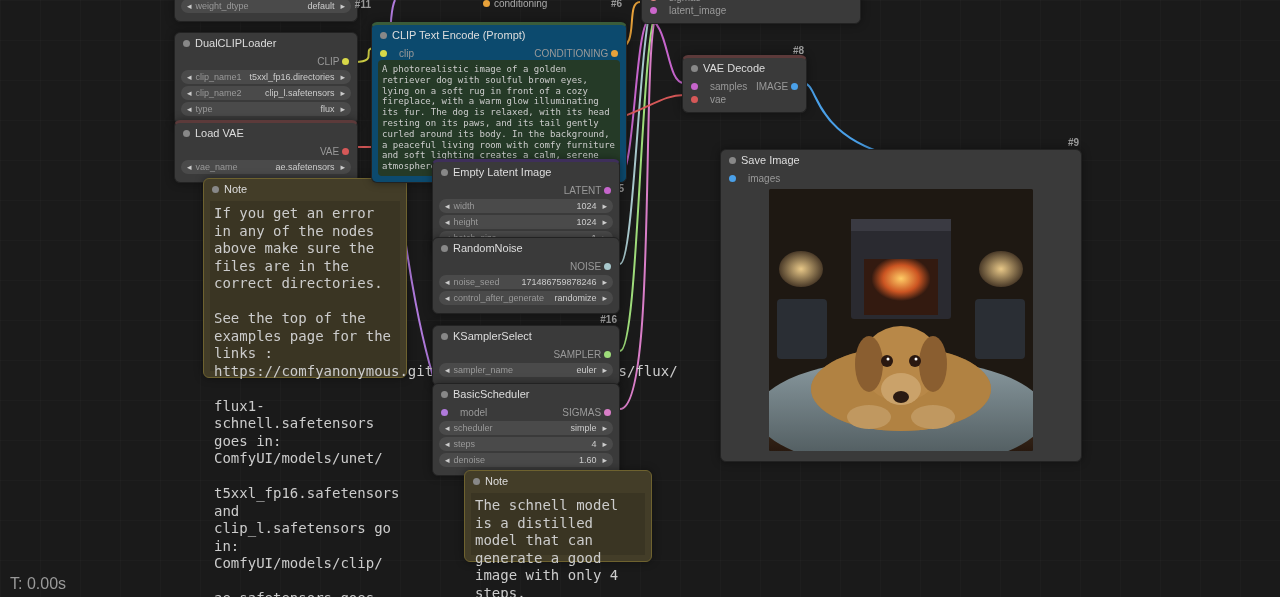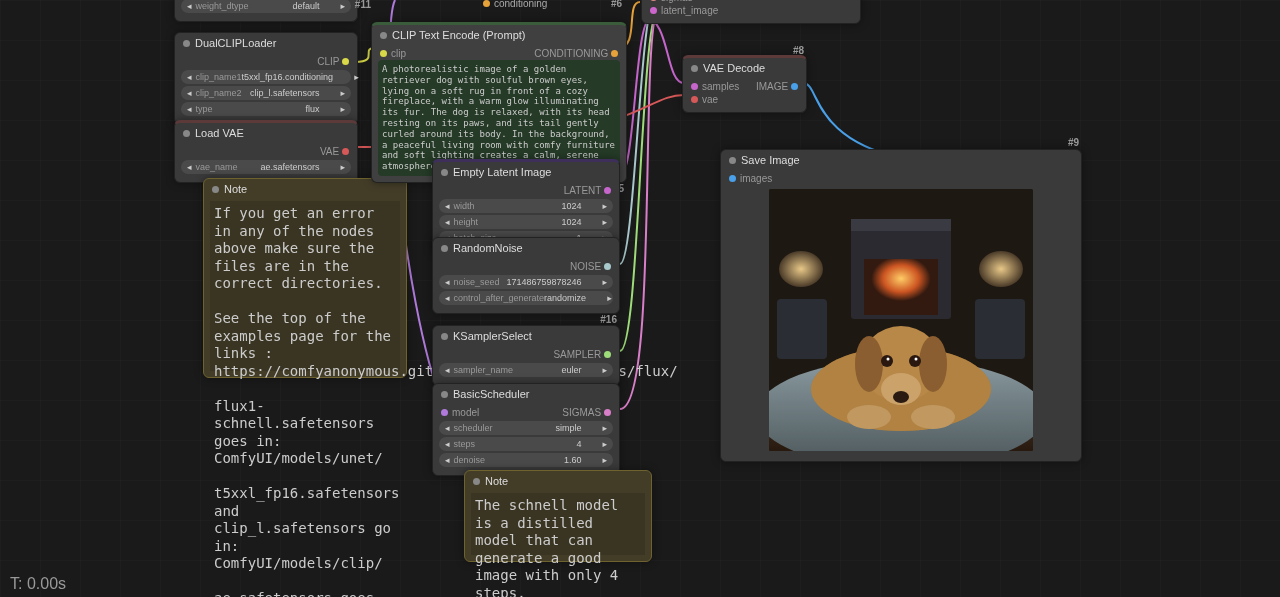--- a/index.html
+++ b/index.html
@@ -17,21 +17,21 @@
   font-size:10px;
 }
 .node {
   position:absolute;
   background:#3a3a3a;
   border:1px solid #222;
   border-radius:6px;
   box-shadow:0 0 8px rgba(0,0,0,.4);
 }
 .node.purple { border-top:3px solid #4a3860; }
-.node.green { background:#404040; border-top:3px solid #3a5c3a; }
+.node.green { background:#0c4a6e; border-top:3px solid #3a5c3a; }
 .node.yellow { background:#433d28; border:1px solid #6e622f;margin-left:32px; }
 .node.red { border-top:3px solid #5c3a3a; }
 .node.darkpurple { border-top:3px solid #3e2f5a; }
 .title {
   padding:4px 8px;
   font-size:11px;
   color:#ddd;
   display:flex;
   align-items:center;
   gap:5px;
@@ -46,34 +46,34 @@
 }
 .body { padding:2px 6px 6px 6px; }
 .slot-row {
   display:flex;
   justify-content:space-between;
   padding:1px 2px;
   font-size:10px;
   color:#999;
 }
 .output { text-align:right; }
-.slot-label { display:flex; align-items:center; gap:4px; }
+.slot-label { display:flex; align-items:center; gap:12px; }
 .widget {
   background:#4a4a4a;
   border-radius:9px;
   margin:2px 0;
   display:flex;
   align-items:center;
   padding:1px 4px;
   height:14px;
   font-size:9px;
 }
 .widget .arrow { color:#ccc; cursor:pointer; padding:0 2px; font-size:9px; }
 .widget .wlabel { color:#999; margin-left:2px; }
-.widget .wvalue { color:#ccc; margin-left:auto; margin-right:19px; }
+.widget .wvalue { color:#ccc; margin-left:auto; margin-right:4px; }
 .prompt-text {
   background:#253a27;
   border-radius:4px;
   padding:4px;
   font-family:monospace;
   font-size:9px;
   color:#ccc;
   line-height:1.2;
 }
 .note-text {
@@ -150,21 +150,21 @@
       <span>DualCLIPLoader</span>
   </div>
   <div class="body">
     <div class="slot-row">
         <span></span>
         <span class="output"><span>CLIP</span> <span class="dot" style="background:#d8d848"></span></span>
       </div>
     <div class="widget">
         <span class="arrow">◂</span>
         <span class="wlabel">clip_name1</span>
-        <span class="wvalue">t5xxl_fp16.conditioning</span>
+        <span class="wvalue">t5xxl_fp16.directories</span>
         <span class="arrow">▸</span>
       </div>
     <div class="widget">
         <span class="arrow">◂</span>
         <span class="wlabel">clip_name2</span>
         <span class="wvalue">clip_l.safetensors</span>
         <span class="arrow">▸</span>
       </div>
     <div class="widget">
         <span class="arrow">◂</span>

